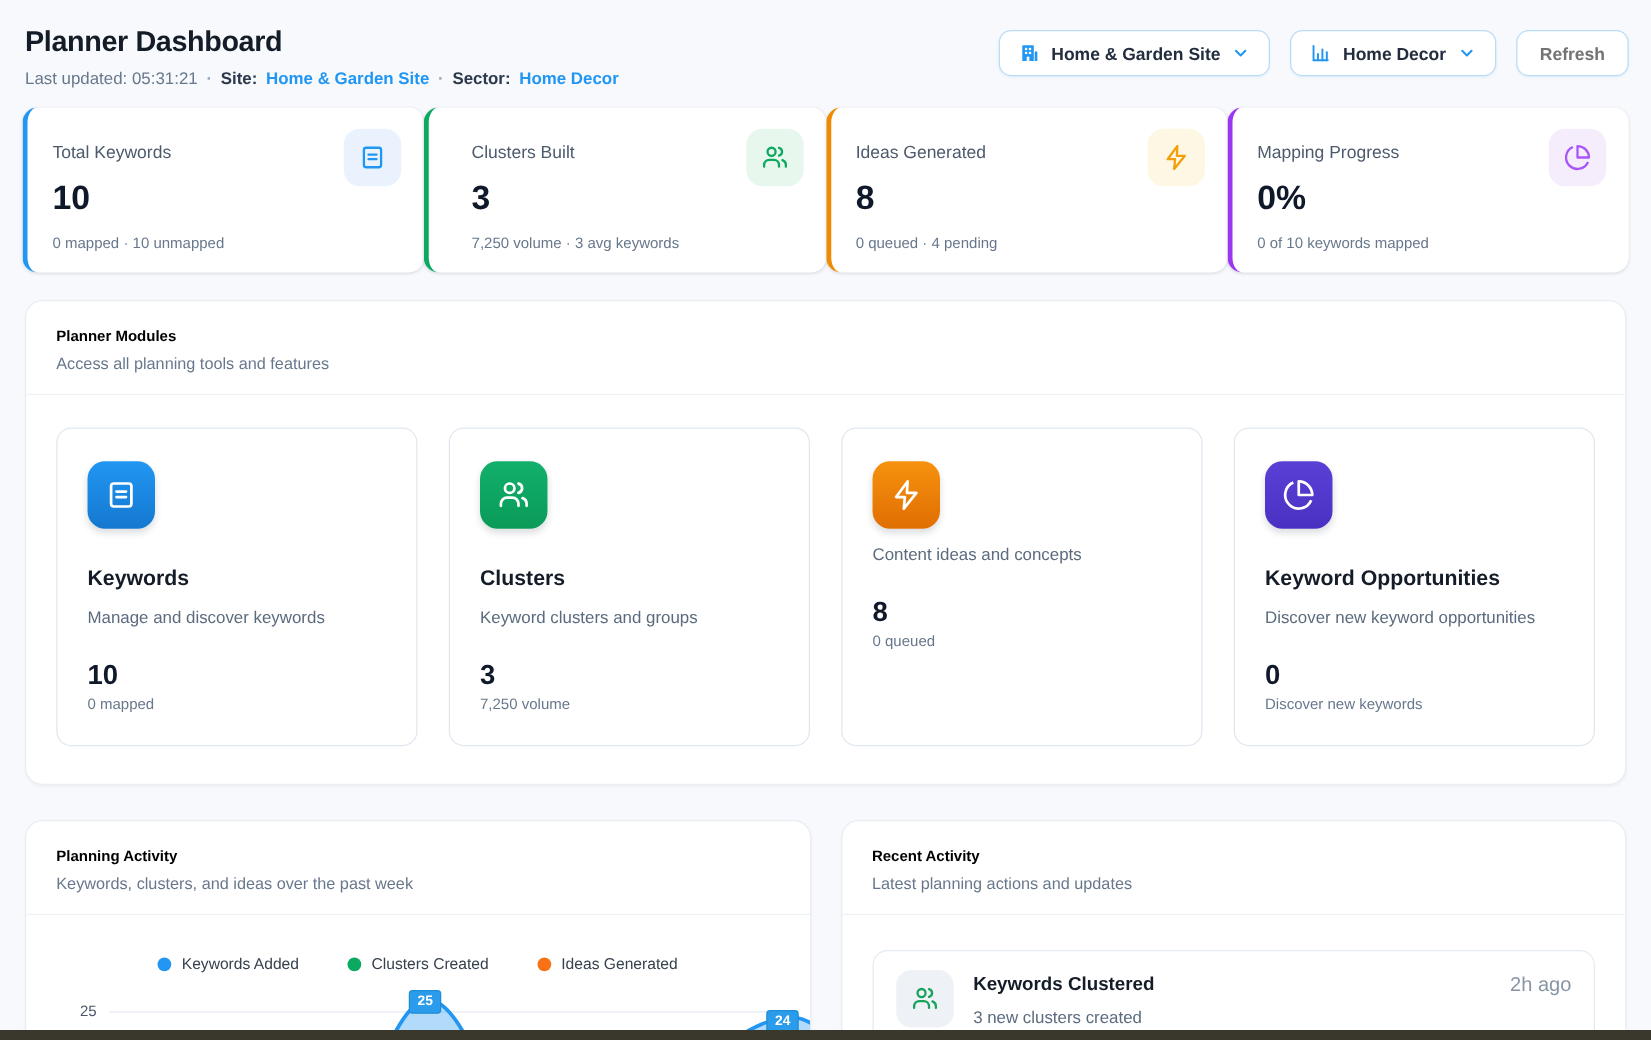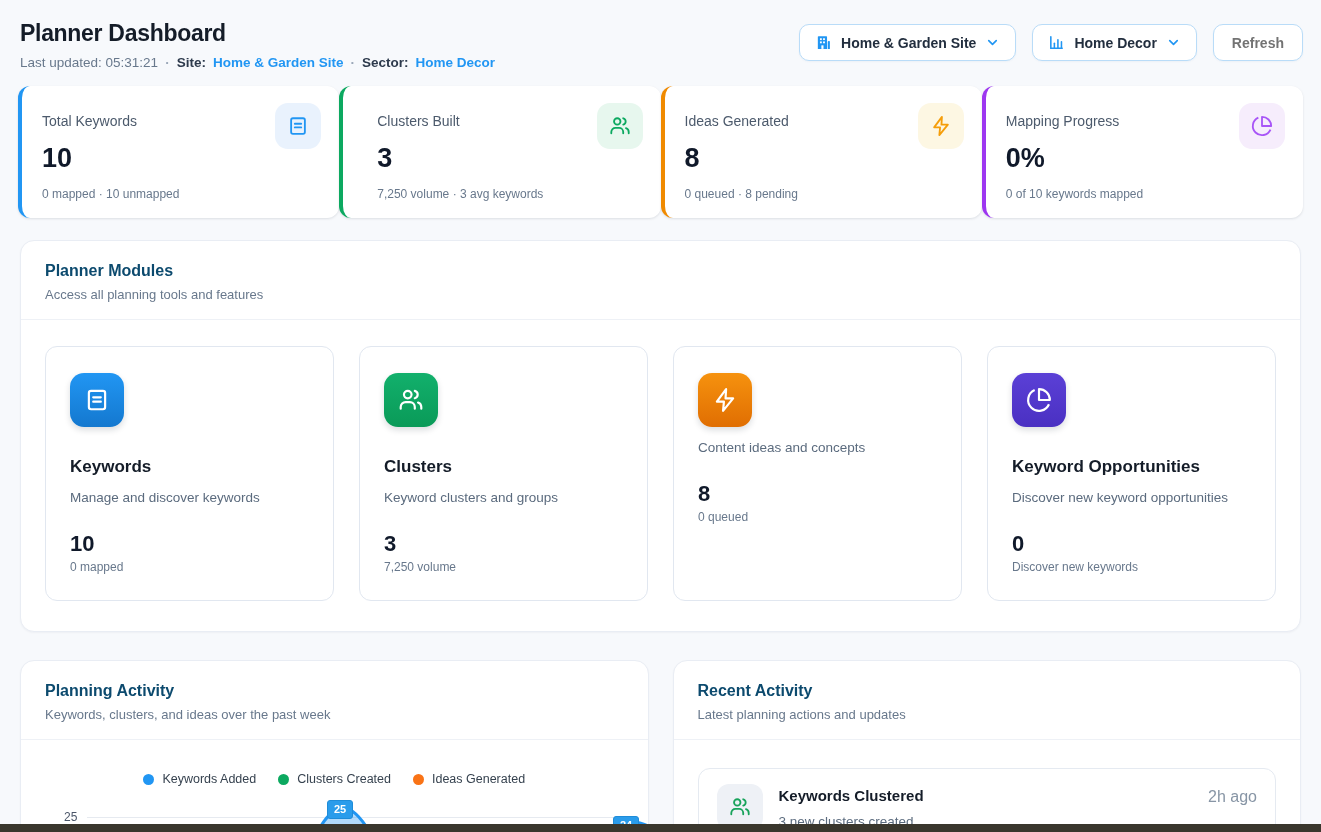--- a/index.html
+++ b/index.html
@@ -43,21 +43,21 @@
   .icon-chip { width:46px; height:46px; border-radius:13px; display:flex; align-items:center; justify-content:center; }
   .chip-blue { background:#e9f2fd; color:#2196f3; }
   .chip-green { background:#e7f7ee; color:#0ca960; }
   .chip-cream { background:#fdf7e3; color:#f59e0b; }
   .chip-purple { background:#f6edfc; color:#a855f7; }
   .stat-value { font-size:27px; font-weight:800; color:#10192a; margin-top:-6px; }
   .stat-sub { font-size:12px; color:#68788c; margin-top:13px; }
   
   .panel { background:#fff; border-radius:14px; border:1px solid #e9edf4; box-shadow:0 1px 2px rgba(16,24,40,.04); }
   .panel-head { padding:21px 24px 17px 24px; border-bottom:1px solid #eef1f6; }
-  .panel-title { font-size:16px; font-weight:700; color:#0c4a6e; }
+  .panel-title { font-size:12px; font-weight:700; color:#000000; }
   .panel-sub { font-size:13px; color:#68788c; margin-top:7px; }
   .modules-panel { margin:22px 20px 0 20px; }
   .modules-grid { display:grid; grid-template-columns:repeat(4,1fr); gap:25px; padding:26px 24px 30px 24px; }
   .module-card {
     border:1px solid #e1e7f0; border-radius:12px; padding:26px 24px 26px 24px;
     background:#fff; cursor:pointer; min-height:238px;
   }
   .module-icon { width:54px; height:54px; border-radius:14px; display:flex; align-items:center; justify-content:center; color:#fff; box-shadow:0 3px 6px rgba(16,24,40,.15); }
   .mi-blue { background:linear-gradient(180deg,#2196f3,#1478cf); }
   .mi-green { background:linear-gradient(180deg,#12b06c,#0a9a58); }
@@ -65,21 +65,21 @@
   .mi-indigo { background:linear-gradient(180deg,#5b40d6,#4a30c2); }
   .module-title { font-size:17px; font-weight:800; color:#141c28; margin-top:30px; }
   .module-desc { font-size:13.5px; color:#5b6b7e; margin-top:13px; }
   .module-stat { font-size:22px; font-weight:800; color:#10192a; margin-top:26px; }
   .module-stat-sub { font-size:12px; color:#68788c; margin-top:3px; }
   
   .bottom-row { display:grid; grid-template-columns:1fr 1fr; gap:24px; padding:0 20px; margin-top:28px; }
   .bottom-card { height:230px; overflow:hidden; }
   
   .chart-body { padding-top:32px; }
-  .legend-row { display:flex; justify-content:center; gap:22px; align-items:center; }
+  .legend-row { display:flex; justify-content:center; gap:39px; align-items:center; }
   .legend-item { display:flex; align-items:center; gap:8px; font-size:12.5px; color:#36424f; }
   .legend-dot { width:11px; height:11px; border-radius:50%; }
   .ld-blue { background:#2196f3; } .ld-green { background:#0ca960; } .ld-orange { background:#f97316; }
   .chart-wrap { position:relative; height:40px; margin-top:14px; }
   .y-tick { position:absolute; left:43px; top:10px; font-size:12px; color:#4a5568; }
   .gridline { position:absolute; left:66px; right:10px; top:17px; height:1px; background:#e6eaf0; }
   .chart-svg { position:absolute; left:0; top:0; }
   .pt-badge {
     position:absolute; background:#2a9ceb; color:#fff; font-size:11px; font-weight:700;
     padding:2px 6px; border-radius:3px; line-height:13px; border:1px solid #1f8cd8;
@@ -191,21 +191,21 @@
   <div class="stat-card acc-orange">
     <div class="stat-top">
       <span class="stat-label">Ideas Generated</span>
       <span class="icon-chip chip-cream">
         <svg width="22" height="22" viewBox="0 0 24 24" fill="none" stroke="#f59e0b" stroke-width="2" stroke-linejoin="round">
           <polygon points="13 2 4.5 13.5 11 13.5 10.2 22 19.5 10.5 12.5 10.5 13 2"></polygon>
         </svg>
       </span>
     </div>
     <div class="stat-value">8</div>
-    <div class="stat-sub">0 queued · 8 pending</div>
+    <div class="stat-sub">0 queued · 4 pending</div>
   </div>
 
   <div class="stat-card acc-purple">
     <div class="stat-top">
       <span class="stat-label">Mapping Progress</span>
       <span class="icon-chip chip-purple">
         <svg width="22" height="22" viewBox="0 0 24 24" fill="none" stroke="currentColor" stroke-width="2" stroke-linejoin="round">
           <path d="M21.21 15.89A10 10 0 1 1 8 2.83"></path>
             <path d="M22 12A10 10 0 0 0 12 2v10z"></path>
         </svg>

